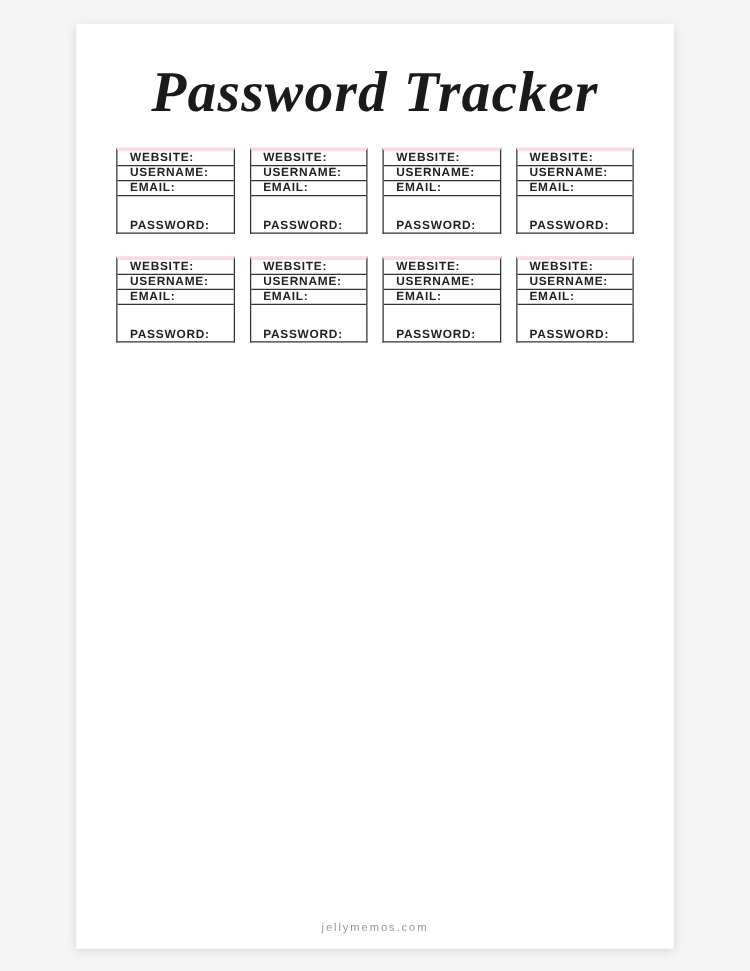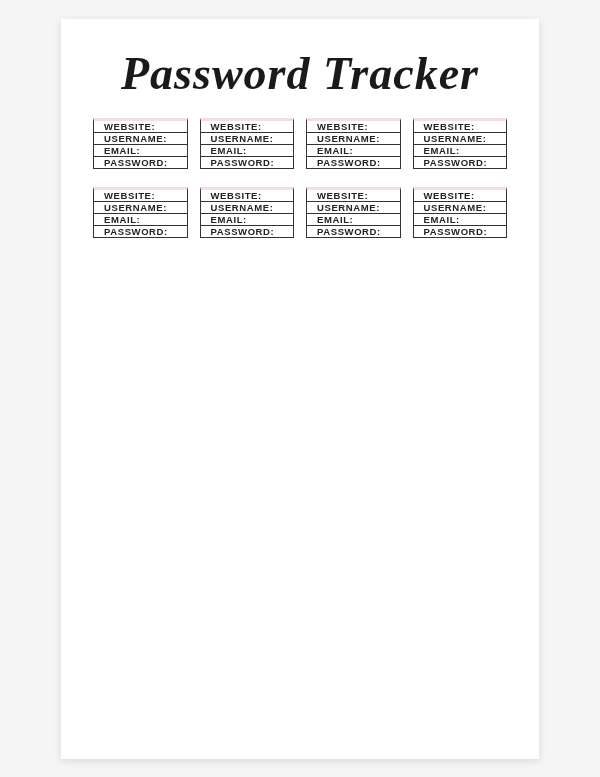--- a/index.html
+++ b/index.html
@@ -48,20 +48,21 @@
     .row {
       flex: 1;
       border-bottom: 1px solid #333;
       display: flex;
       align-items: center;
       padding: 0 10px;
       height: 34px;
     }
     .row:last-child {
       border-bottom: none;
+      margin-top: 18px;
     }
     .label {
       font-size: 9.5px;
       font-weight: bold;
       letter-spacing: 0.6px;
       color: #222;
     }
     .footer {
       position: absolute;
       bottom: 12px;
@@ -196,13 +197,14 @@
       <div class="row">
           <span class="label">EMAIL:</span>
         </div>
       <div class="row">
           <span class="label">PASSWORD:</span>
         </div>
     </div>
 
   </div>
 
+  <div class="footer">jellymemos.com</div>
 </div>
 
 </body></html>

